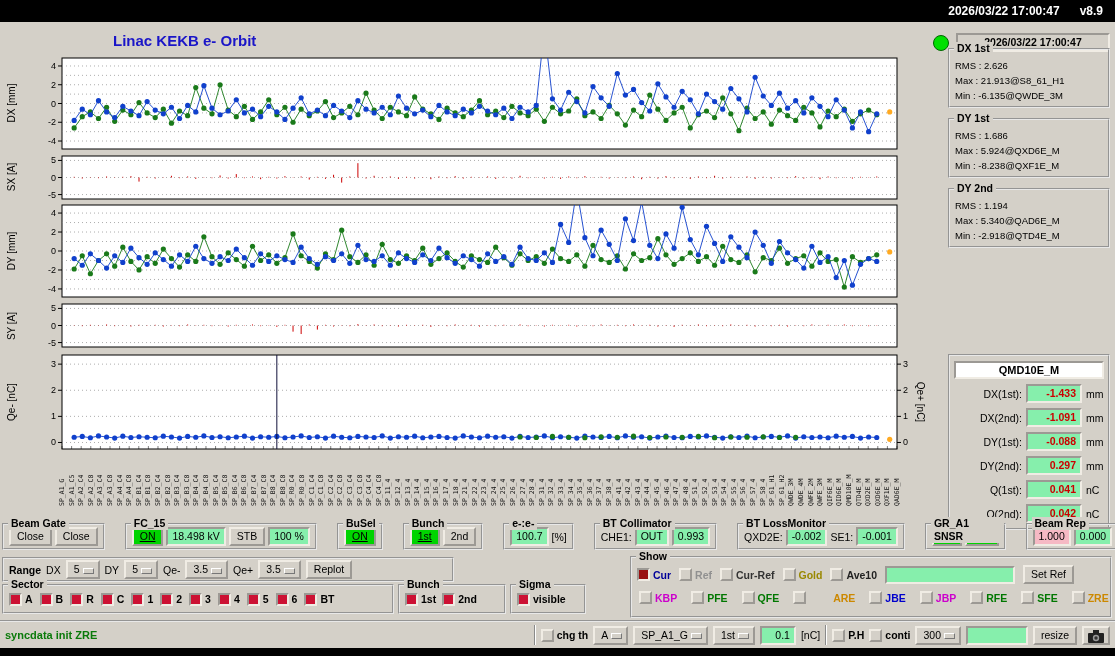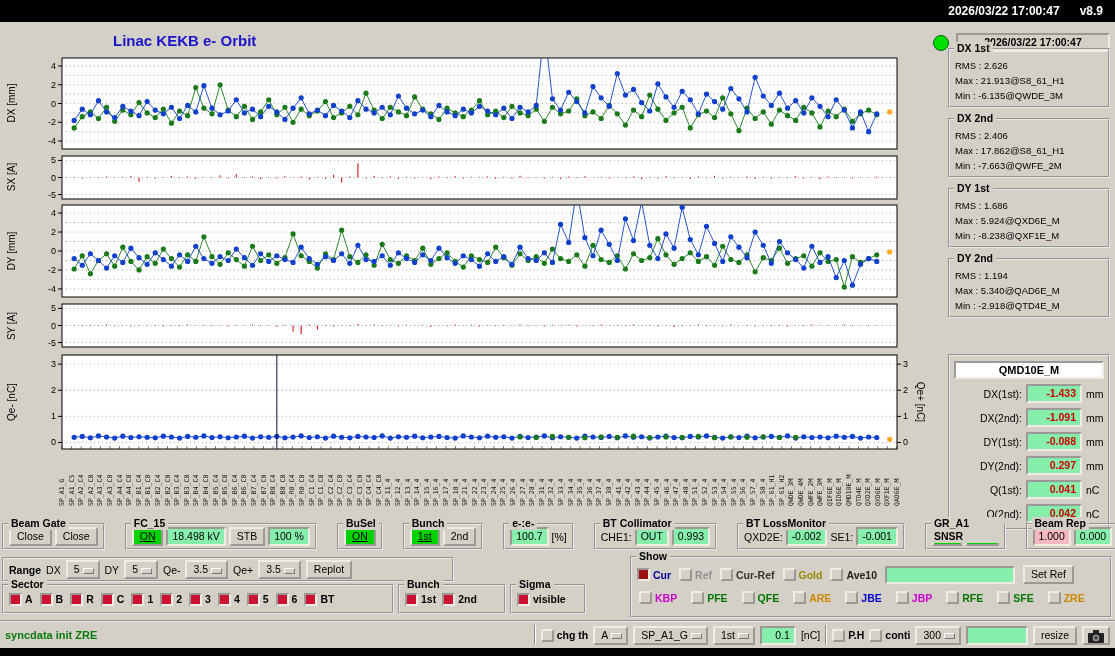--- a/index.html
+++ b/index.html
@@ -1123,26 +1123,20 @@
   <div class="ind"></div>
   <div class="timebox">2026/03/22 17:00:47</div>
   <div class="statslist">
       <div class="sgrp">
         <span class="gt">DX 1st</span>
         <div class="sline">RMS : 2.626</div>
         <div class="sline">Max : 21.913@S8_61_H1</div>
         <div class="sline">Min : -6.135@QWDE_3M</div>
       </div>
       <div class="sgrp">
-        <span class="gt">DX 2nd</span>
-        <div class="sline">RMS : 2.406</div>
-        <div class="sline">Max : 17.862@S8_61_H1</div>
-        <div class="sline">Min : -7.663@QWFE_2M</div>
-      </div>
-      <div class="sgrp">
         <span class="gt">DY 1st</span>
         <div class="sline">RMS : 1.686</div>
         <div class="sline">Max : 5.924@QXD6E_M</div>
         <div class="sline">Min : -8.238@QXF1E_M</div>
       </div>
       <div class="sgrp">
         <span class="gt">DY 2nd</span>
         <div class="sline">RMS : 1.194</div>
         <div class="sline">Max : 5.340@QAD6E_M</div>
         <div class="sline">Min : -2.918@QTD4E_M</div>
@@ -1361,21 +1355,21 @@
         <span class="cb">
           <span class="bx"></span>
           <span class="lb" style="color: rgb(0, 119, 0);">PFE</span>
         </span>
         <span class="cb">
           <span class="bx"></span>
           <span class="lb" style="color: rgb(0, 119, 0);">QFE</span>
         </span>
         <span class="cb">
           <span class="bx"></span>
-          <span class="lb" style="color: rgb(204, 136, 0);">ARE</span>
+          <span class="lb" style="color: rgb(204, 136, 0); margin-left: 24px;">ARE</span>
         </span>
         <span class="cb">
           <span class="bx"></span>
           <span class="lb" style="color: rgb(0, 0, 204);">JBE</span>
         </span>
         <span class="cb">
           <span class="bx"></span>
           <span class="lb" style="color: rgb(204, 0, 204);">JBP</span>
         </span>
         <span class="cb">

